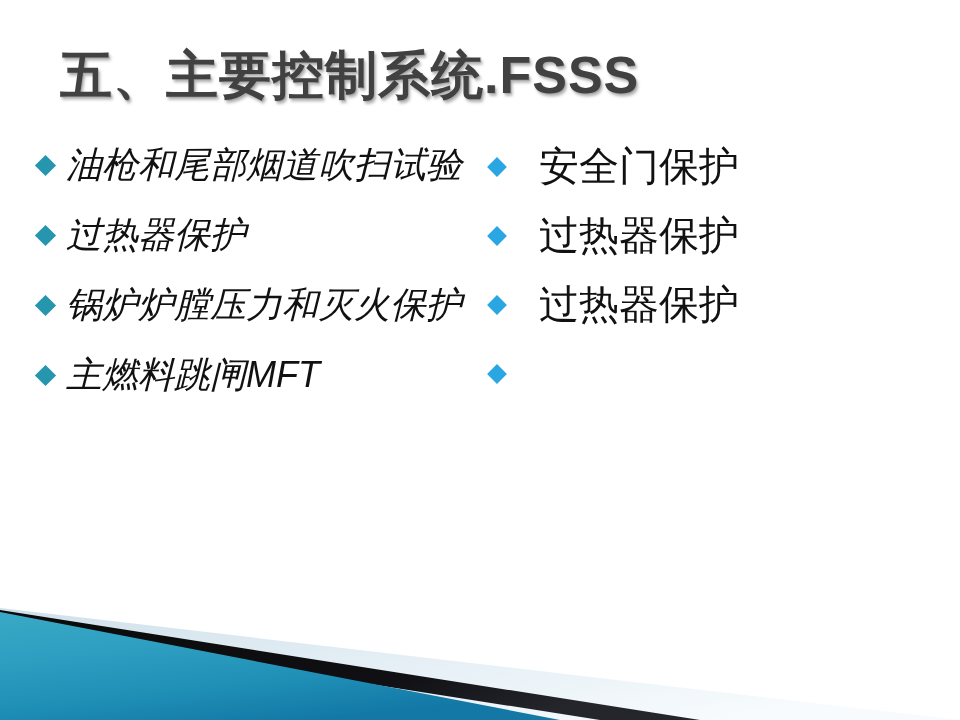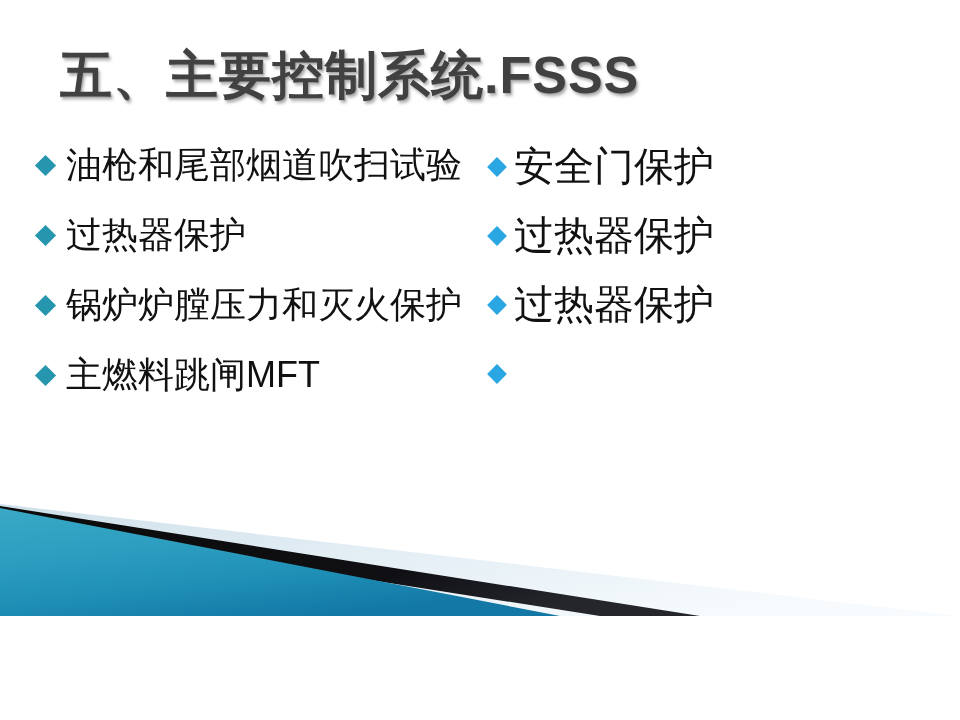--- a/index.html
+++ b/index.html
@@ -10,21 +10,21 @@
     width: 960px;
     height: 720px;
     background: #ffffff;
     font-family: "Liberation Sans", "DejaVu Sans", sans-serif;
     overflow: hidden;
   }
 
   #slide {
     position: relative;
     width: 960px;
-    height: 616px;
+    height: 720px;
     background: #ffffff;
     overflow: hidden;
   }
 
   
   #slide-title {
     position: absolute;
     left: 60px;
     top: 48px;
     font-size: 52px;
@@ -34,30 +34,30 @@
     line-height: 1.05;
     white-space: nowrap;
     text-shadow: 2px 3px 3px rgba(120,120,120,0.55),
                  1px 1px 0 rgba(150,150,150,0.35);
   }
 
   
   .bullet-col {
     position: absolute;
   }
-  #left-column  { left: 30px;  top: 130px; width: 460px; }
+  #left-column  { left: 30px;  top: 130px; width: 460px; font-style: italic; }
   #right-column { left: 482px; top: 132px; width: 470px; }
 
   .bullet-item {
     display: flex;
     align-items: center;
     white-space: nowrap;
   }
   #left-column  .bullet-item { height: 70px; }
-  #right-column .bullet-item { height: 69px; }
+  #right-column .bullet-item { height: 69px; gap: 25px; }
 
   .bullet-marker {
     flex: 0 0 auto;
     transform: rotate(45deg);
     margin-right: 12px;
   }
   #left-column .bullet-marker {
     width: 15px;
     height: 15px;
     background: #2596ae;

